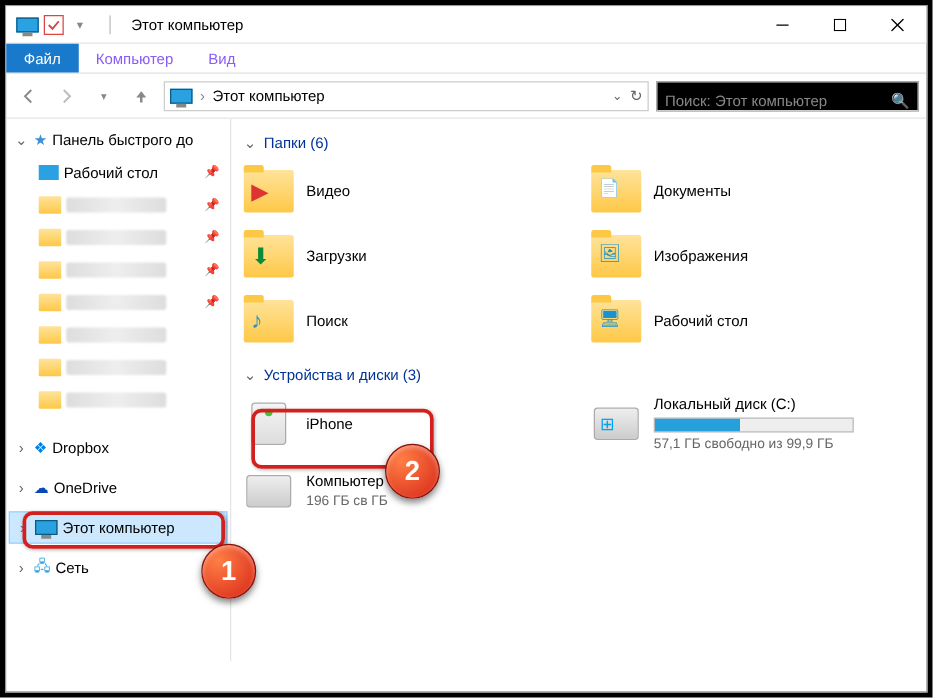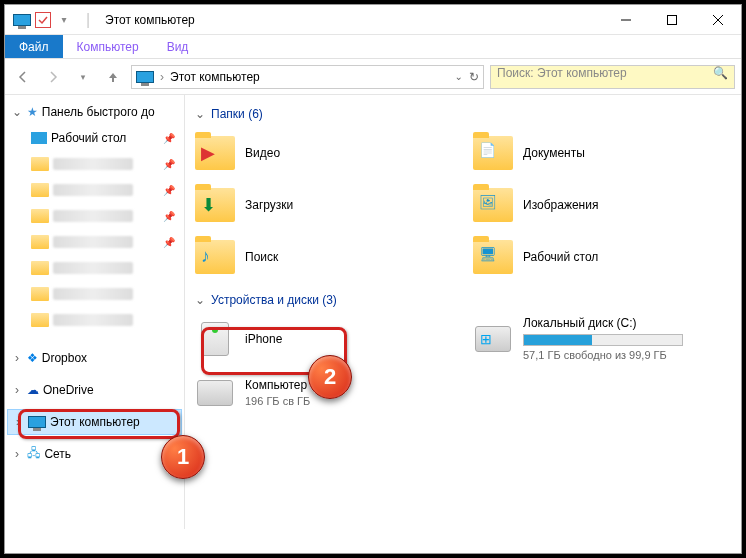--- a/index.html
+++ b/index.html
@@ -19,21 +19,21 @@
 .ribbon .file { background: #1979ca; color: #fff; padding: 0 14px; display: flex; align-items: center; }
 .ribbon .tab { padding: 0 14px; display: flex; align-items: center; color: #8b5cf6; text-align: right; }
 
 
 .addressrow { height: 36px; display: flex; align-items: center; padding: 4px 6px; gap: 6px; border-bottom: 1px solid #e5e5e5; }
 .navbtn { width: 24px; height: 24px; display: flex; align-items: center; justify-content: center; color: #777; border-radius: 2px; }
 .addrbox { flex: 1; height: 24px; border: 1px solid #ccc; display: flex; align-items: center; padding: 0 4px; gap: 6px; font-size: 12px; background: #fff; }
 .addrbox .crumb { color: #000; }
 .addrbox .sep { color: #888; }
 .addrbox .spacer { flex: 1; }
-.searchbox { width: 245px; height: 24px; border: 1px solid #ccc; display: flex; align-items: flex-start; padding: 0 6px; font-size: 12px; color: #888; background: #fef9c3; }
+.searchbox { width: 210px; height: 24px; border: 1px solid #ccc; display: flex; align-items: flex-end; padding: 0 6px; font-size: 12px; color: #888; background: #000000; }
 .searchbox .spacer { flex: 1; }
 
 
 .body { display: flex; height: calc(100% - 30px - 24px - 36px - 24px); }
 
 
 .sidebar { width: 180px; border-right: 1px solid #e5e5e5; overflow: hidden; padding-top: 4px; font-size: 12px; }
 .srow { display: flex; align-items: center; height: 26px; padding-left: 6px; gap: 4px; white-space: nowrap; }
 .srow.sub { padding-left: 26px; }
 .srow .pin { margin-left: auto; margin-right: 8px; color: #666; font-size: 10px; }

